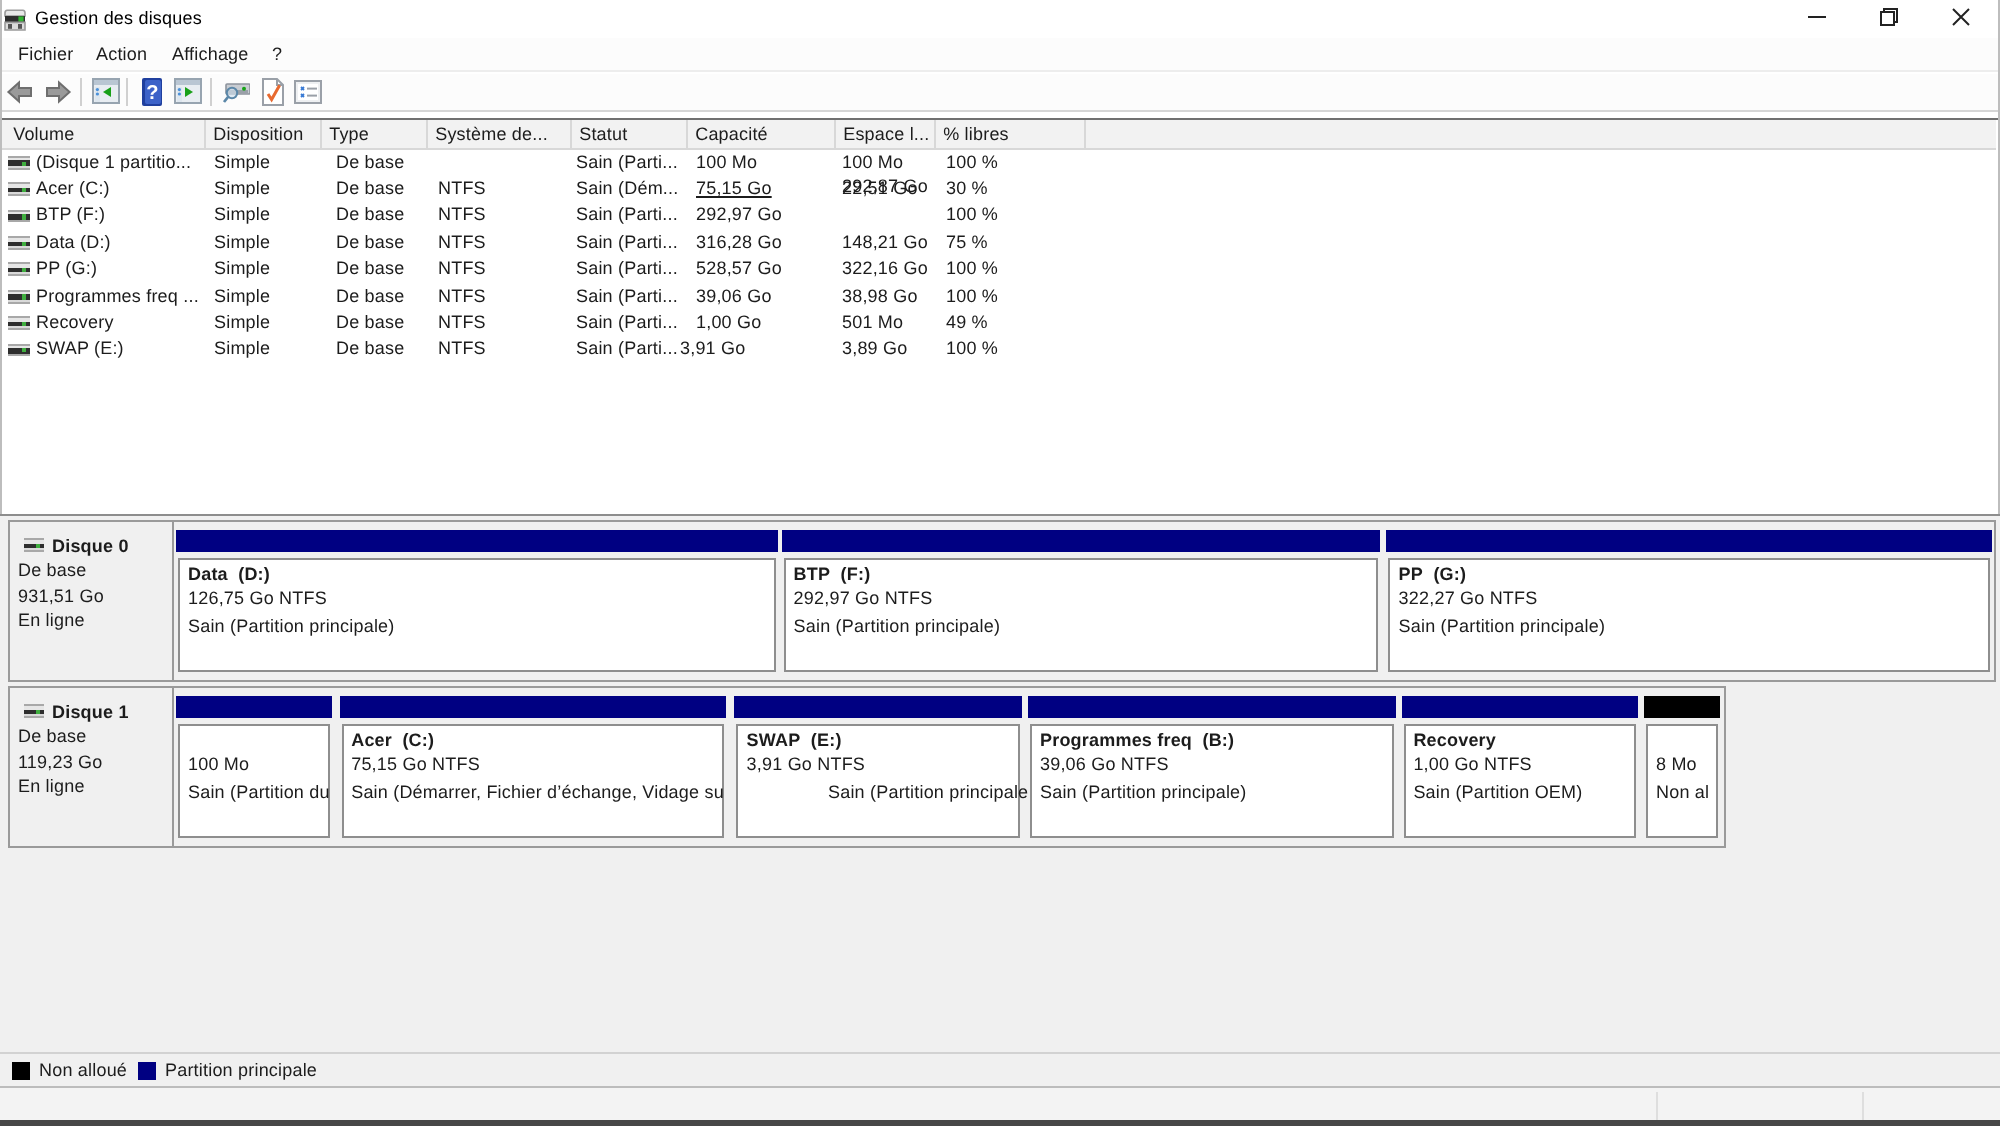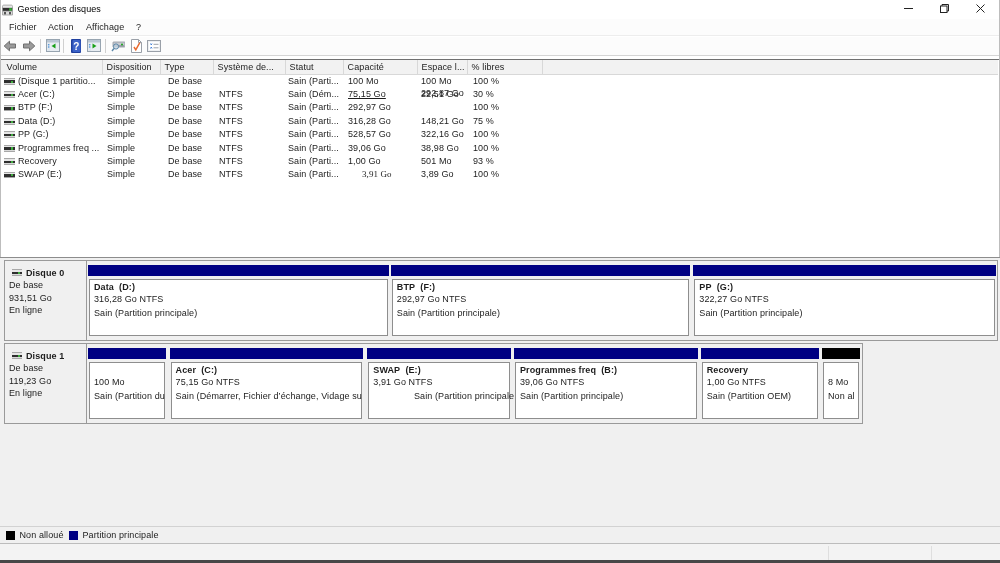--- a/index.html
+++ b/index.html
@@ -202,33 +202,33 @@
     <i style="left:7.5px;top:2.7px;width:2.3px;height:2.2px;background:#3fae3f;"></i>
     <i style="left:0;top:5.1px;width:11.5px;height:1.7px;background:#d9d9d9;border-bottom:0.7px solid #a8a8a8;"></i>
   </div>
     <div class="t" style="left:18px;top:155.95px;">Recovery</div>
     <div class="t" style="left:107px;top:155.95px;">Simple</div>
     <div class="t" style="left:168px;top:155.95px;">De base</div>
     <div class="t" style="left:219px;top:155.95px;">NTFS</div>
     <div class="t" style="left:288px;top:155.95px;">Sain (Parti...</div>
     <div class="t" style="left:348px;top:155.95px;">1,00 Go</div>
     <div class="t" style="left:421px;top:155.95px;">501 Mo</div>
-    <div class="t" style="left:473px;top:155.95px;">93 %</div>
+    <div class="t" style="left:473px;top:155.95px;">49 %</div>
     <div class="hdd" style="left:3.5px;top:171.52499999999998px;width:11.5px;">
     <i style="left:0;top:0;width:11.5px;height:2.6px;background:#e6e6e6;border-top:0.7px solid #a8a8a8;"></i>
     <i style="left:0;top:2.6px;width:11.5px;height:2.5px;background:#2e2e2e;"></i>
     <i style="left:7.5px;top:2.7px;width:2.3px;height:2.2px;background:#3fae3f;"></i>
     <i style="left:0;top:5.1px;width:11.5px;height:1.7px;background:#d9d9d9;border-bottom:0.7px solid #a8a8a8;"></i>
   </div>
     <div class="t" style="left:18px;top:169.325px;">SWAP (E:)</div>
     <div class="t" style="left:107px;top:169.325px;">Simple</div>
     <div class="t" style="left:168px;top:169.325px;">De base</div>
     <div class="t" style="left:219px;top:169.325px;">NTFS</div>
     <div class="t" style="left:288px;top:169.325px;">Sain (Parti...</div>
-    <div class="t" style="left:362px;top:169.325px;font-family:Liberation Serif, serif;">3,91 Go</div>
+    <div class="t" style="left:340px;top:169.325px;">3,91 Go</div>
     <div class="t" style="left:421px;top:169.325px;">3,89 Go</div>
     <div class="t" style="left:473px;top:169.325px;">100 %</div>
   </div>
 
 <div class="abs" style="left:0;top:257px;width:1000px;height:269px;background:#f0f0f0;border-top:1px solid #8d8d8d;"></div>
 <div id="disks">
     <div class="abs" style="left:4px;top:260px;width:994px;height:81px;border:1px solid #9a9a9a;background:#f0f0f0;"></div>
     <div class="hdd" style="left:11.5px;top:269px;width:10.5px;">
     <i style="left:0;top:0;width:10.5px;height:2.6px;background:#e6e6e6;border-top:0.7px solid #a8a8a8;"></i>
     <i style="left:0;top:2.6px;width:10.5px;height:2.5px;background:#2e2e2e;"></i>
@@ -236,21 +236,21 @@
     <i style="left:0;top:5.1px;width:10.5px;height:1.7px;background:#d9d9d9;border-bottom:0.7px solid #a8a8a8;"></i>
   </div>
     <div class="t b" style="left:26px;top:268px;">Disque 0</div>
     <div class="t" style="left:9px;top:280.2px;">De base</div>
     <div class="t" style="left:9px;top:293.2px;">931,51 Go</div>
     <div class="t" style="left:9px;top:305.4px;">En ligne</div>
     <div class="abs" style="left:86px;top:260px;width:1px;height:81px;background:#9a9a9a;"></div>
     <div class="abs" style="left:88px;top:265.2px;width:300.7px;height:11px;background:#000082;"></div>
     <div class="abs" style="left:89px;top:279.4px;width:298.7px;height:57px;background:#fff;border:1px solid #8e8e8e;overflow:hidden;"></div>
     <div class="t b" style="left:94px;top:282px;">Data&nbsp; (D:)</div>
-    <div class="t" style="left:94px;top:294.3px;">316,28 Go NTFS</div>
+    <div class="t" style="left:94px;top:294.3px;">126,75 Go NTFS</div>
     <div class="t" style="left:94px;top:307.6px;">Sain (Partition principale)</div>
     <div class="abs" style="left:390.8px;top:265.2px;width:299.59999999999997px;height:11px;background:#000082;"></div>
     <div class="abs" style="left:391.8px;top:279.4px;width:297.59999999999997px;height:57px;background:#fff;border:1px solid #8e8e8e;overflow:hidden;"></div>
     <div class="t b" style="left:396.8px;top:282px;">BTP&nbsp; (F:)</div>
     <div class="t" style="left:396.8px;top:294.3px;">292,97 Go NTFS</div>
     <div class="t" style="left:396.8px;top:307.6px;">Sain (Partition principale)</div>
     <div class="abs" style="left:693.3px;top:265.2px;width:302.70000000000005px;height:11px;background:#000082;"></div>
     <div class="abs" style="left:694.3px;top:279.4px;width:300.70000000000005px;height:57px;background:#fff;border:1px solid #8e8e8e;overflow:hidden;"></div>
     <div class="t b" style="left:699.3px;top:282px;">PP&nbsp; (G:)</div>
     <div class="t" style="left:699.3px;top:294.3px;">322,27 Go NTFS</div>

